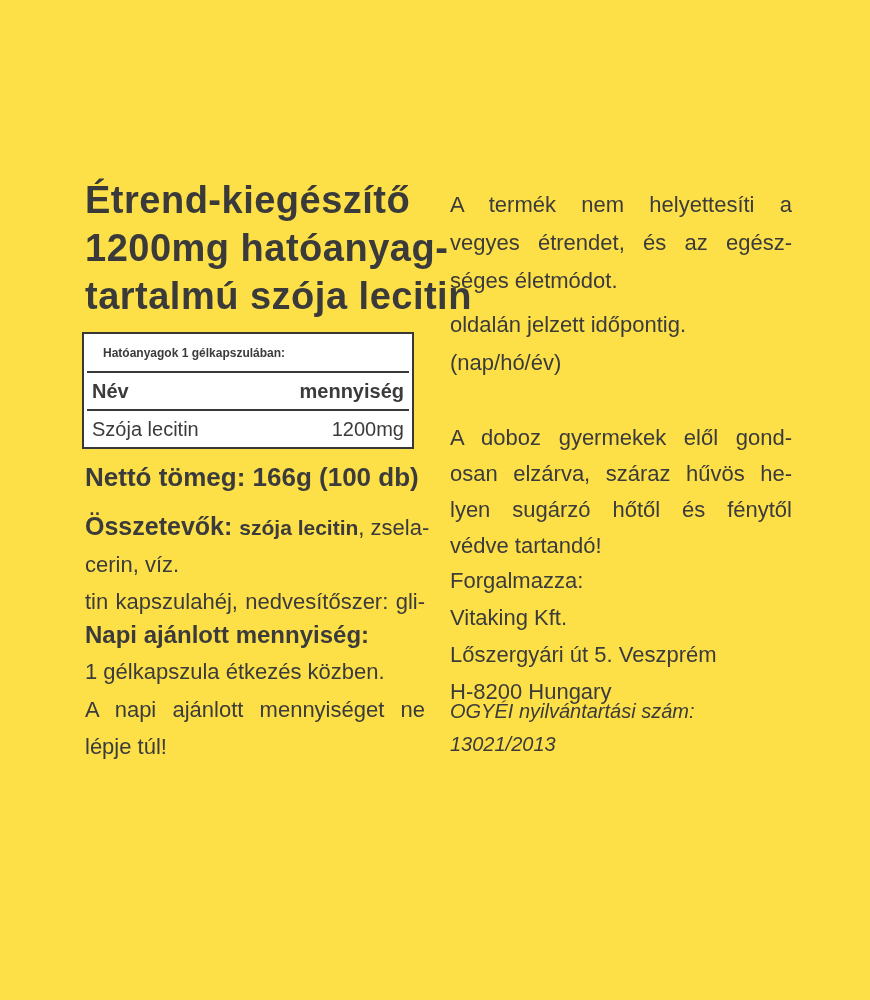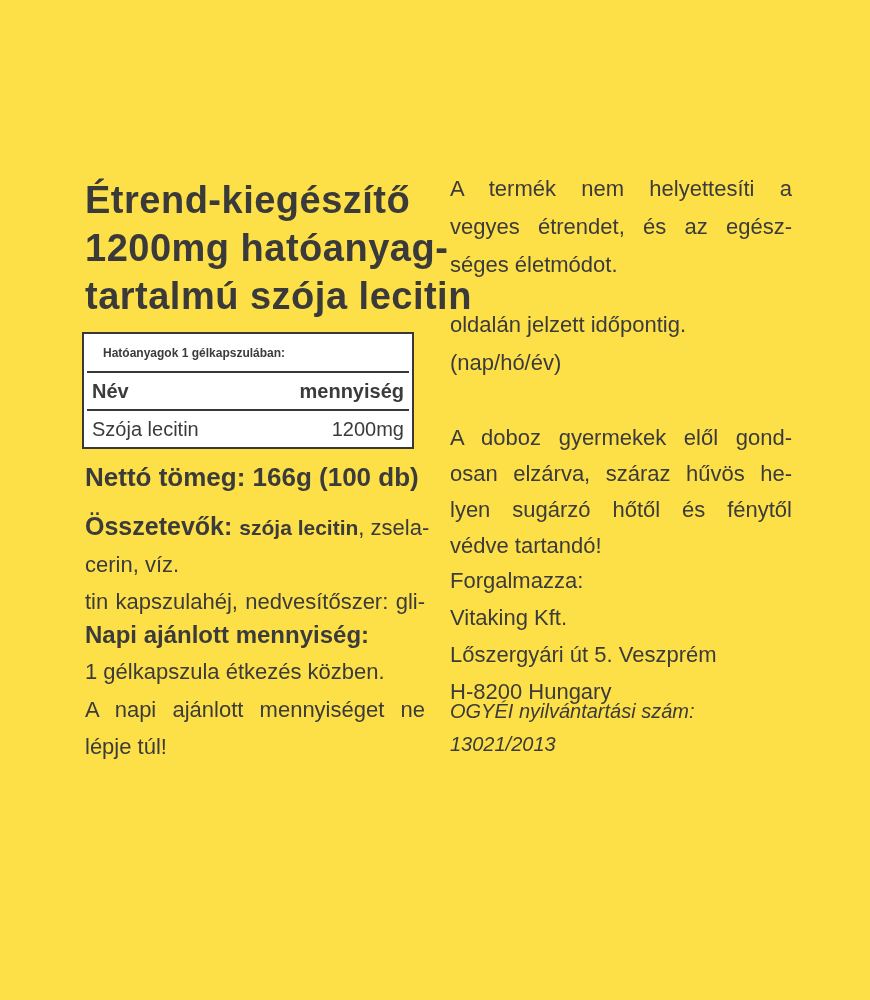--- a/index.html
+++ b/index.html
@@ -33,21 +33,21 @@
   .ingredients{position:absolute;left:0;top:508px;width:340px;font-size:22px;line-height:37px;}
   .ing-lead{font-size:25px;}
   .ing-bold{font-size:21px;margin-left:7px;}
   .daily{position:absolute;left:0;top:616px;width:340px;font-size:22px;line-height:37px;}
   .daily-head{font-size:24px;font-weight:bold;}
   .warning{position:absolute;left:0;top:691px;width:340px;font-size:22px;line-height:37px;}
 
   
   .right{left:450px;top:0;width:342px;}
   .para{position:absolute;left:0;width:342px;font-size:22px;line-height:38px;}
-  .p1{top:170px;}
+  .p1{top:186px;}
   .p2{top:306px;}
   .p3{top:420px;line-height:36px;}
   .p4{top:562px;line-height:37px;}
   .p5{top:695px;line-height:33px;font-style:italic;font-size:20px;}
 </style>
 </head>
 <body>
 
 <div class="page">
 

